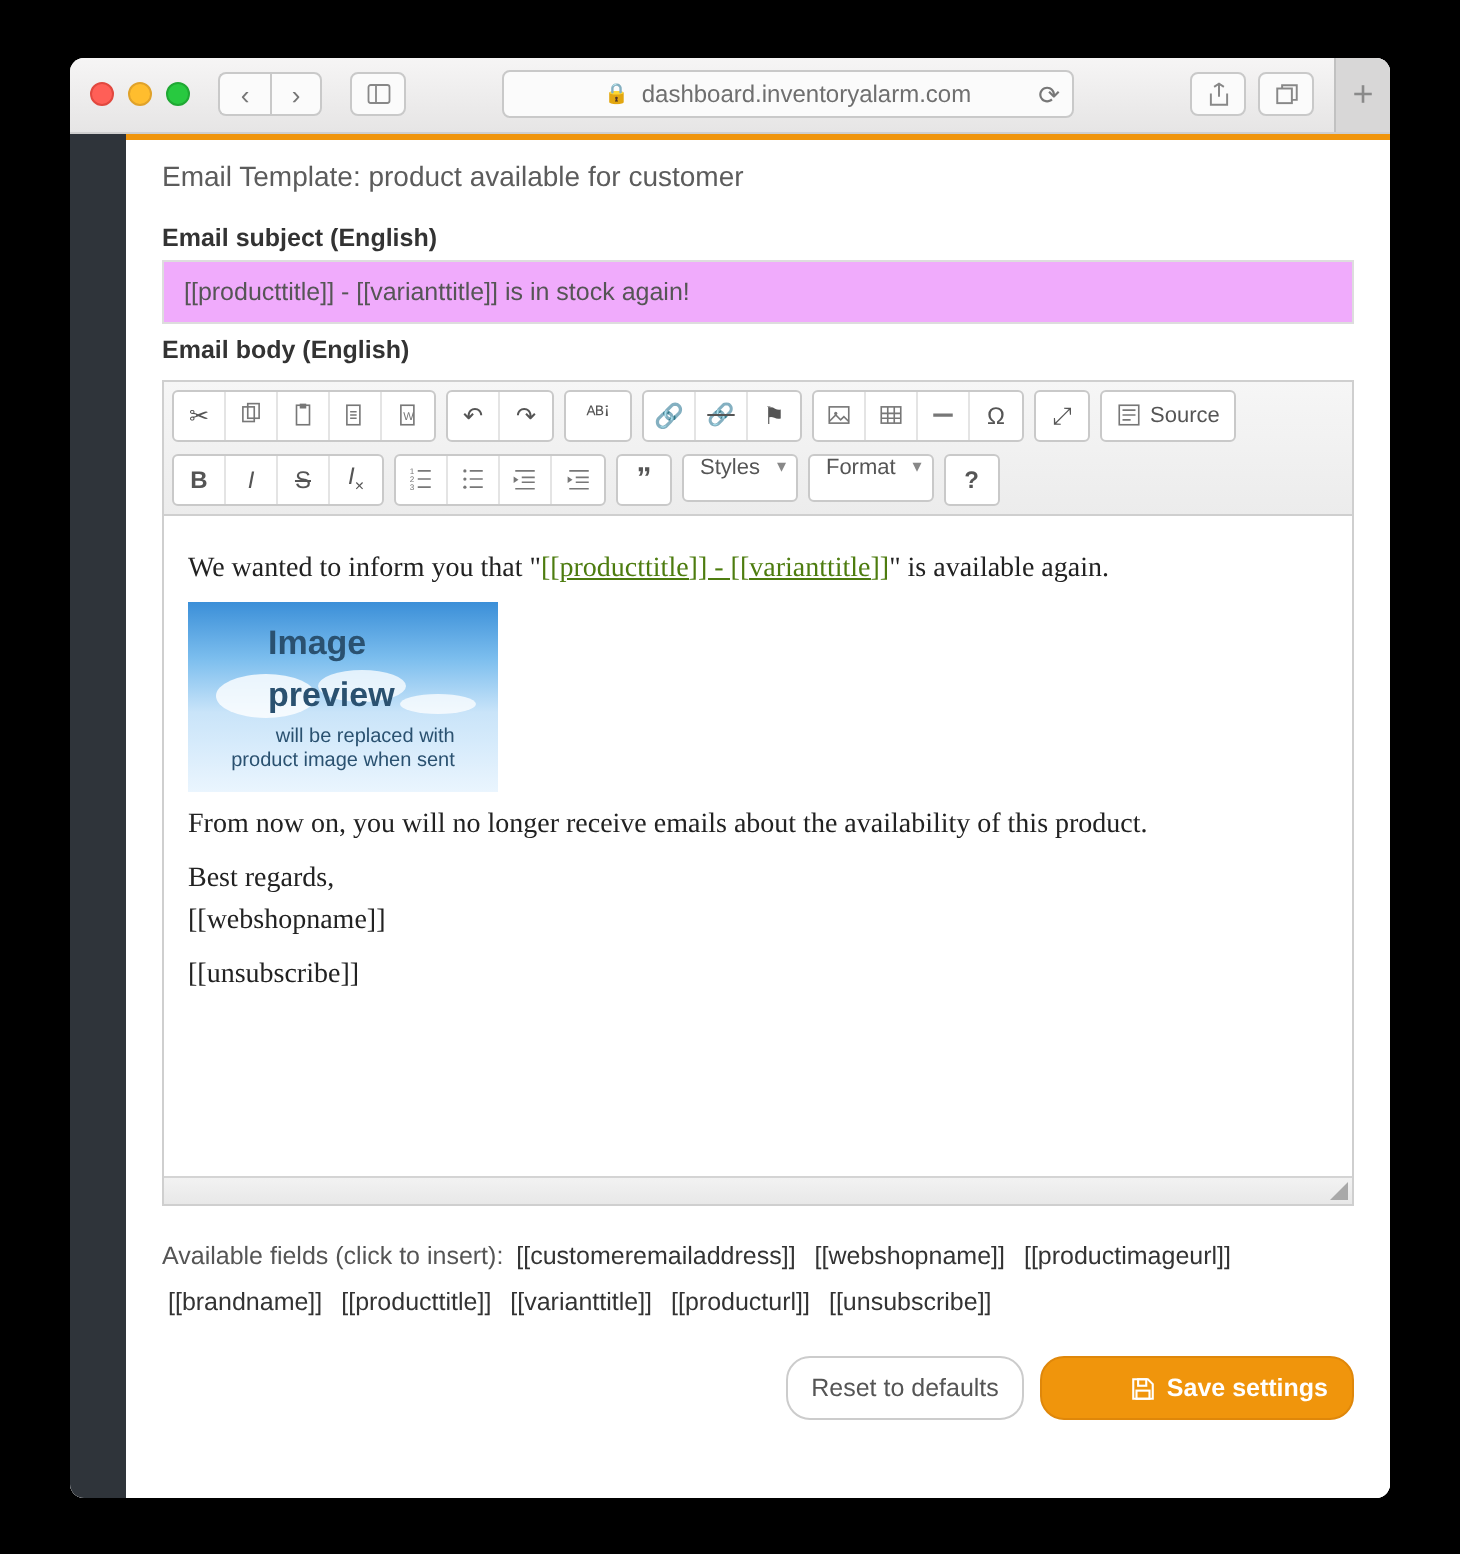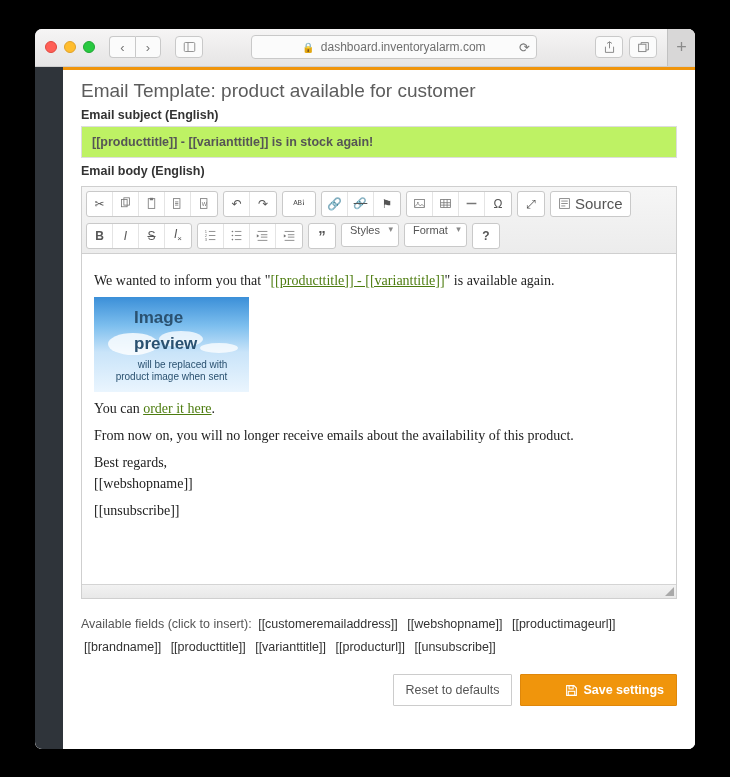--- a/index.html
+++ b/index.html
@@ -19,23 +19,23 @@
 .urlbar { flex: 1; margin: 0 50px 0 40px; height: 24px; background: #fbfbfb; border: 1px solid #c9c9c9; border-radius: 4px; display: flex; align-items: center; justify-content: center; font-size: 12px; color: #6f6f6f; gap: 6px; position: relative; }
 .urlbar .lock { font-size: 10px; }
 .reload { position: absolute; right: 6px; font-size: 13px; color: #777; }
 .rightbtns { display: flex; gap: 6px; }
 .tbbtn { width: 28px; height: 22px; background: #fbfbfb; border: 1px solid #c9c9c9; border-radius: 4px; display: flex; align-items: center; justify-content: center; color: #777; font-size: 12px; }
 .newtab { width: 28px; height: 38px; background: #d8d7d7; border-left: 1px solid #c1c1c1; display: flex; align-items: center; justify-content: center; color: #8a8a8a; font-size: 18px; margin-right: -10px; margin-left: 2px; }
 .chrome-body { flex: 1; display: flex; background: #fff; overflow: hidden; }
 .darkcol { width: 28px; background: #2f343a; }
 .page { flex: 1; background: #fff; padding: 16px 18px 14px 18px; overflow: auto; font-size: 13px; color: #333; display: flex; flex-direction: column; }
 .accentbar { height: 3px; background: #f0950c; margin: -16px -18px 10px -18px; }
-h1.pagetitle { font-size: 19px; font-weight: 400; color: #5c5c5c; }
+h1.pagetitle { font-size: 14px; font-weight: 400; color: #5c5c5c; margin-bottom: 10px; }
 .label { font-weight: 700; font-size: 12.5px; color: #333; margin: 6px 0 4px; }
-.textfield { width: 100%; height: 32px; border: 1px solid #ddd; padding: 0 10px; font-size: 12.5px; color: #555; background: #bef264; font-weight: bold; }
+.textfield { width: 100%; height: 32px; border: 1px solid #ddd; padding: 0 10px; font-size: 12.5px; color: #555; background: #f0abfc; }
 .editor { border: 1px solid #cfcfcf; margin-top: 4px; }
 .toolbar { background: linear-gradient(#f6f6f6,#ececec); border-bottom: 1px solid #cfcfcf; padding: 4px; display: flex; flex-wrap: wrap; gap: 2px 0; }
 .tgroup { display: flex; border: 1px solid #c9c9c9; border-radius: 3px; background: #fff; margin-right: 5px; overflow: hidden; }
 .tbtn { width: 26px; height: 24px; display: flex; align-items: center; justify-content: center; font-size: 12px; color: #555; border-right: 1px solid #e4e4e4; font-family: Arial, sans-serif; }
 .tbtn:last-child { border-right: none; }
 .tbtn svg { width: 13px; height: 13px; }
 .tselect { height: 24px; border: 1px solid #c9c9c9; border-radius: 3px; padding: 0 18px 0 8px; margin-right: 5px; font-size: 11px; color: #555; background: #fff; display: flex; align-items: flex-start; position: relative; }
 .tselect::after { content: "▾"; position: absolute; right: 5px; font-size: 9px; color: #888; }
 .row2 { width: 100%; display: flex; margin-top: 4px; }
 .edbody { padding: 10px 12px; min-height: 330px; background: #fff; font-family: Georgia, serif; font-size: 14px; color: #222; line-height: 1.5; }
@@ -45,21 +45,21 @@
 .imgprev::before { content:""; position:absolute; width:50px; height:22px; background:rgba(255,255,255,0.8); border-radius:50%; top:36px; left:14px; box-shadow: 48px -5px 0 -3px rgba(255,255,255,0.75), 86px 4px 0 -6px rgba(255,255,255,0.75); }
 .imgprev > * { position: relative; z-index: 1; }
 .imgprev .t1 { font-weight: 700; font-size: 17px; margin-left: 40px; }
 .imgprev .t2 { font-size: 10px; margin-top: 3px; text-align: right; line-height: 1.2; }
 .resizebar { height: 14px; background: linear-gradient(#f2f2f2,#e8e8e8); border-top: 1px solid #d4d4d4; position: relative; }
 .resizebar::after { content:""; position:absolute; right:2px; bottom:2px; width:0; height:0; border-style:solid; border-width:0 0 9px 9px; border-color: transparent transparent #a9a9a9 transparent; }
 .avail { margin-top: 14px; font-size: 12.5px; color: #555; line-height: 1.9; }
 .avail .afl { font-weight: 400; }
 .tag { font-weight: 400; color: #333; margin: 0 3px; cursor: pointer; }
 .actions { margin-top: 14px; display: flex; justify-content: flex-end; gap: 8px; }
-.btn { height: 32px; padding: 0 12px; border-radius: 1px; font-size: 12.5px; display: flex; align-items: center; gap: 5px; cursor: pointer; }
+.btn { height: 32px; padding: 0 12px; border-radius: 12px; font-size: 12.5px; display: flex; align-items: center; gap: 5px; cursor: pointer; }
 .btn.secondary { background: #fff; border: 1px solid #ccc; color: #555; }
 .btn.primary { background: #f0950c; border: 1px solid #df870a; color: #fff; font-weight: 600; padding-left: 44px; }
 .btn.primary svg { width: 13px; height: 13px; fill: #fff; }
 </style>
 </head>
 <body>
 
 <div class="window">
   <div class="titlebar">
     <div class="lights">
@@ -191,21 +191,21 @@
             <div class="tbtn">
                 <span>⤢</span>
               </div>
           </div>
           <div class="tgroup">
             <div class="tbtn" style="width:auto;padding:0 7px;gap:4px">
                 <svg viewBox="0 0 16 16" width="11" height="11">
                   <rect x="2" y="2" width="12" height="12" fill="none" stroke="#777"></rect>
                   <path stroke="#777" d="M4 5h8M4 8h8M4 11h5"></path>
                 </svg>
-                <span style="font-size:15px">Source</span>
+                <span style="font-size:11px">Source</span>
               </div>
           </div>
 
           <div class="row2">
             <div class="tgroup">
               <div class="tbtn">
                   <b>B</b>
                 </div>
               <div class="tbtn">
                   <i>I</i>
@@ -268,23 +268,20 @@
 
         <div class="edbody">
           <p>
             <span>We wanted to inform you that "</span><a href="#">[[producttitle]] - [[varianttitle]]</a><span>" is available again.</span>
           </p>
           <div class="imgprev">
             <div class="t1">Image preview</div>
             <div class="t2" style="white-space:pre-line">will be replaced with
 product image when sent</div>
           </div>
-          <p>
-            <span>You can </span><a href="#">order it here</a><span>.</span>
-          </p>
           <p>From now on, you will no longer receive emails about the availability of this product.</p>
           <p>
             <span>Best regards,</span><br>
             <span>[[webshopname]]</span>
           </p>
           <p>[[unsubscribe]]</p>
         </div>
         <div class="resizebar"></div>
       </div>
 

